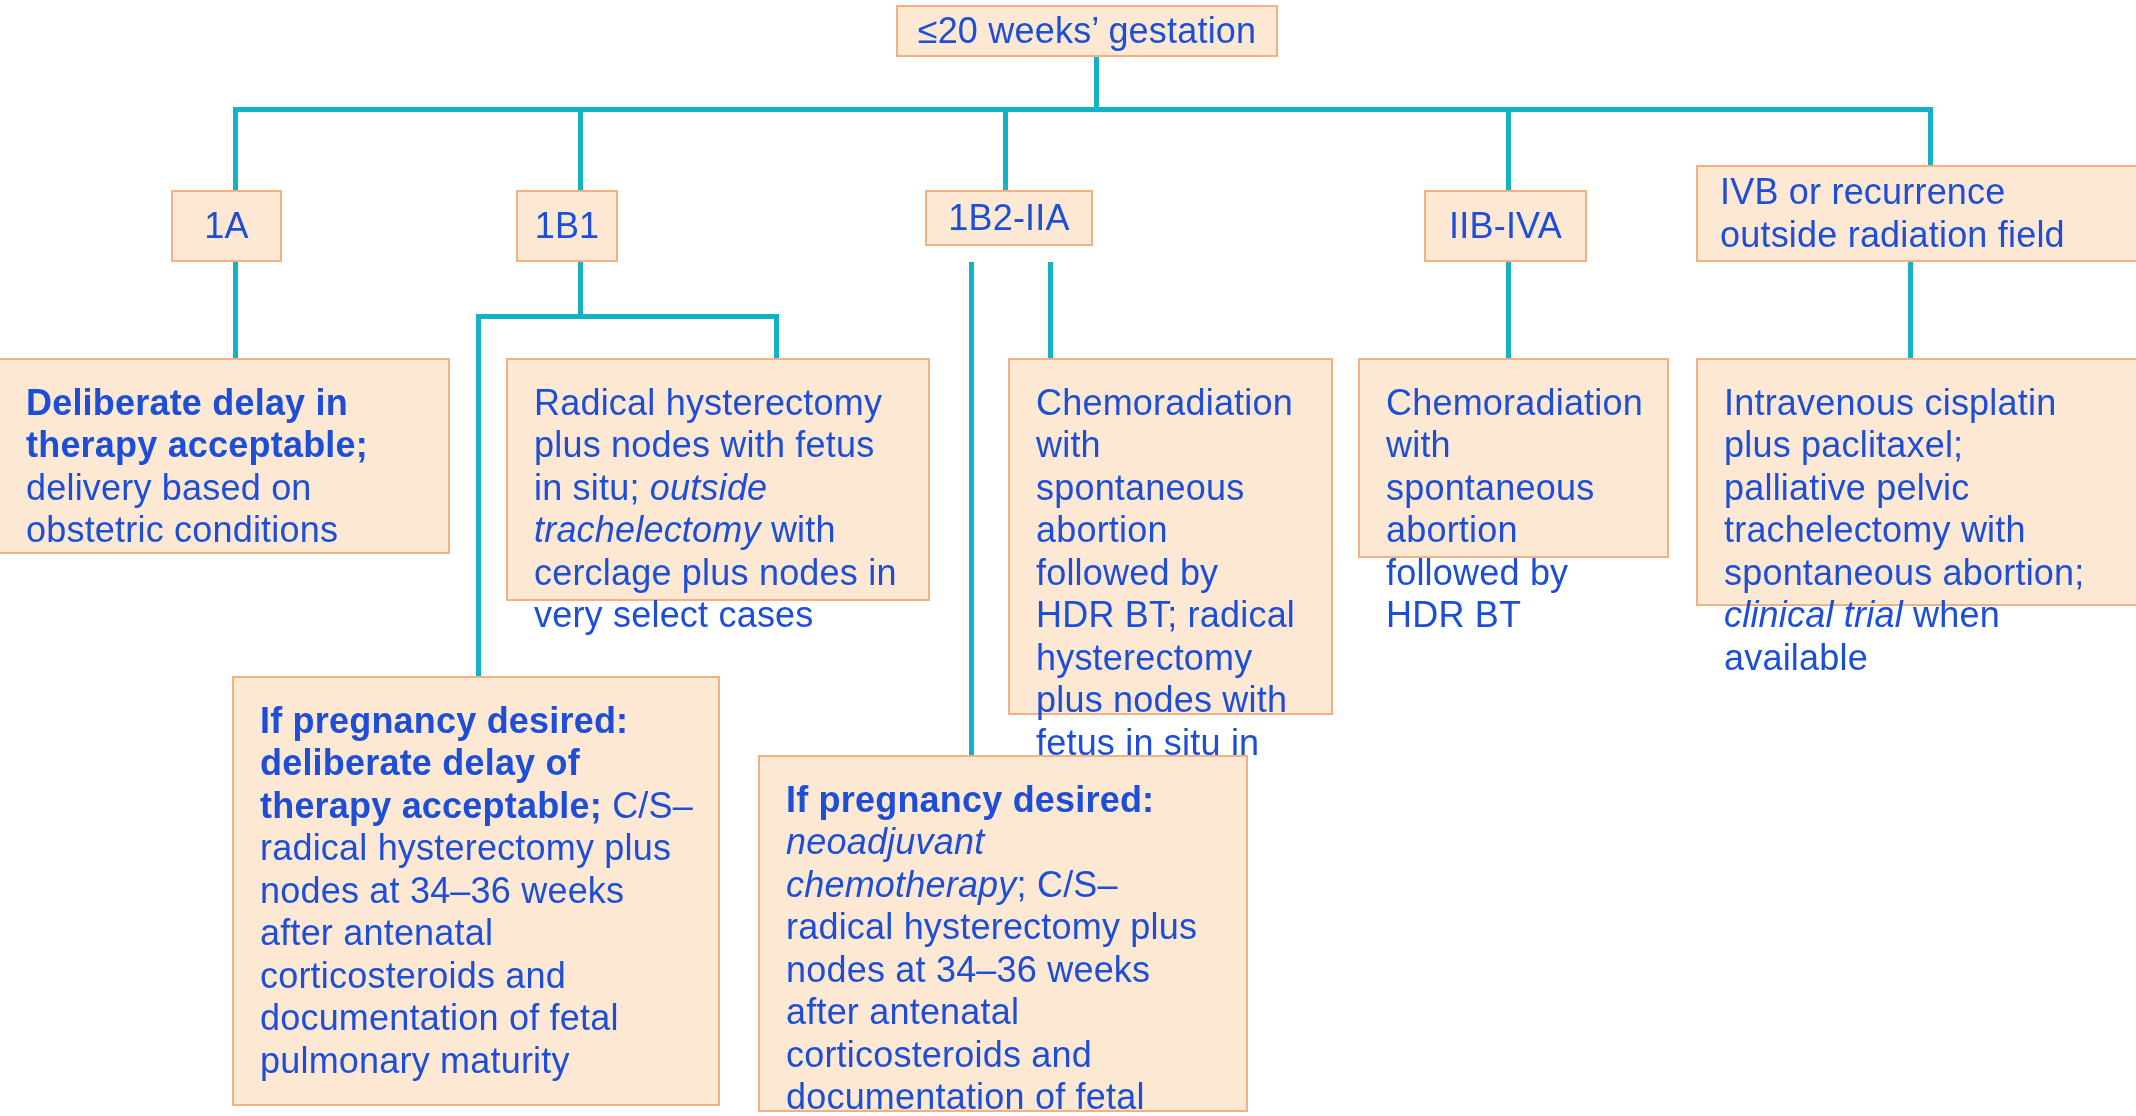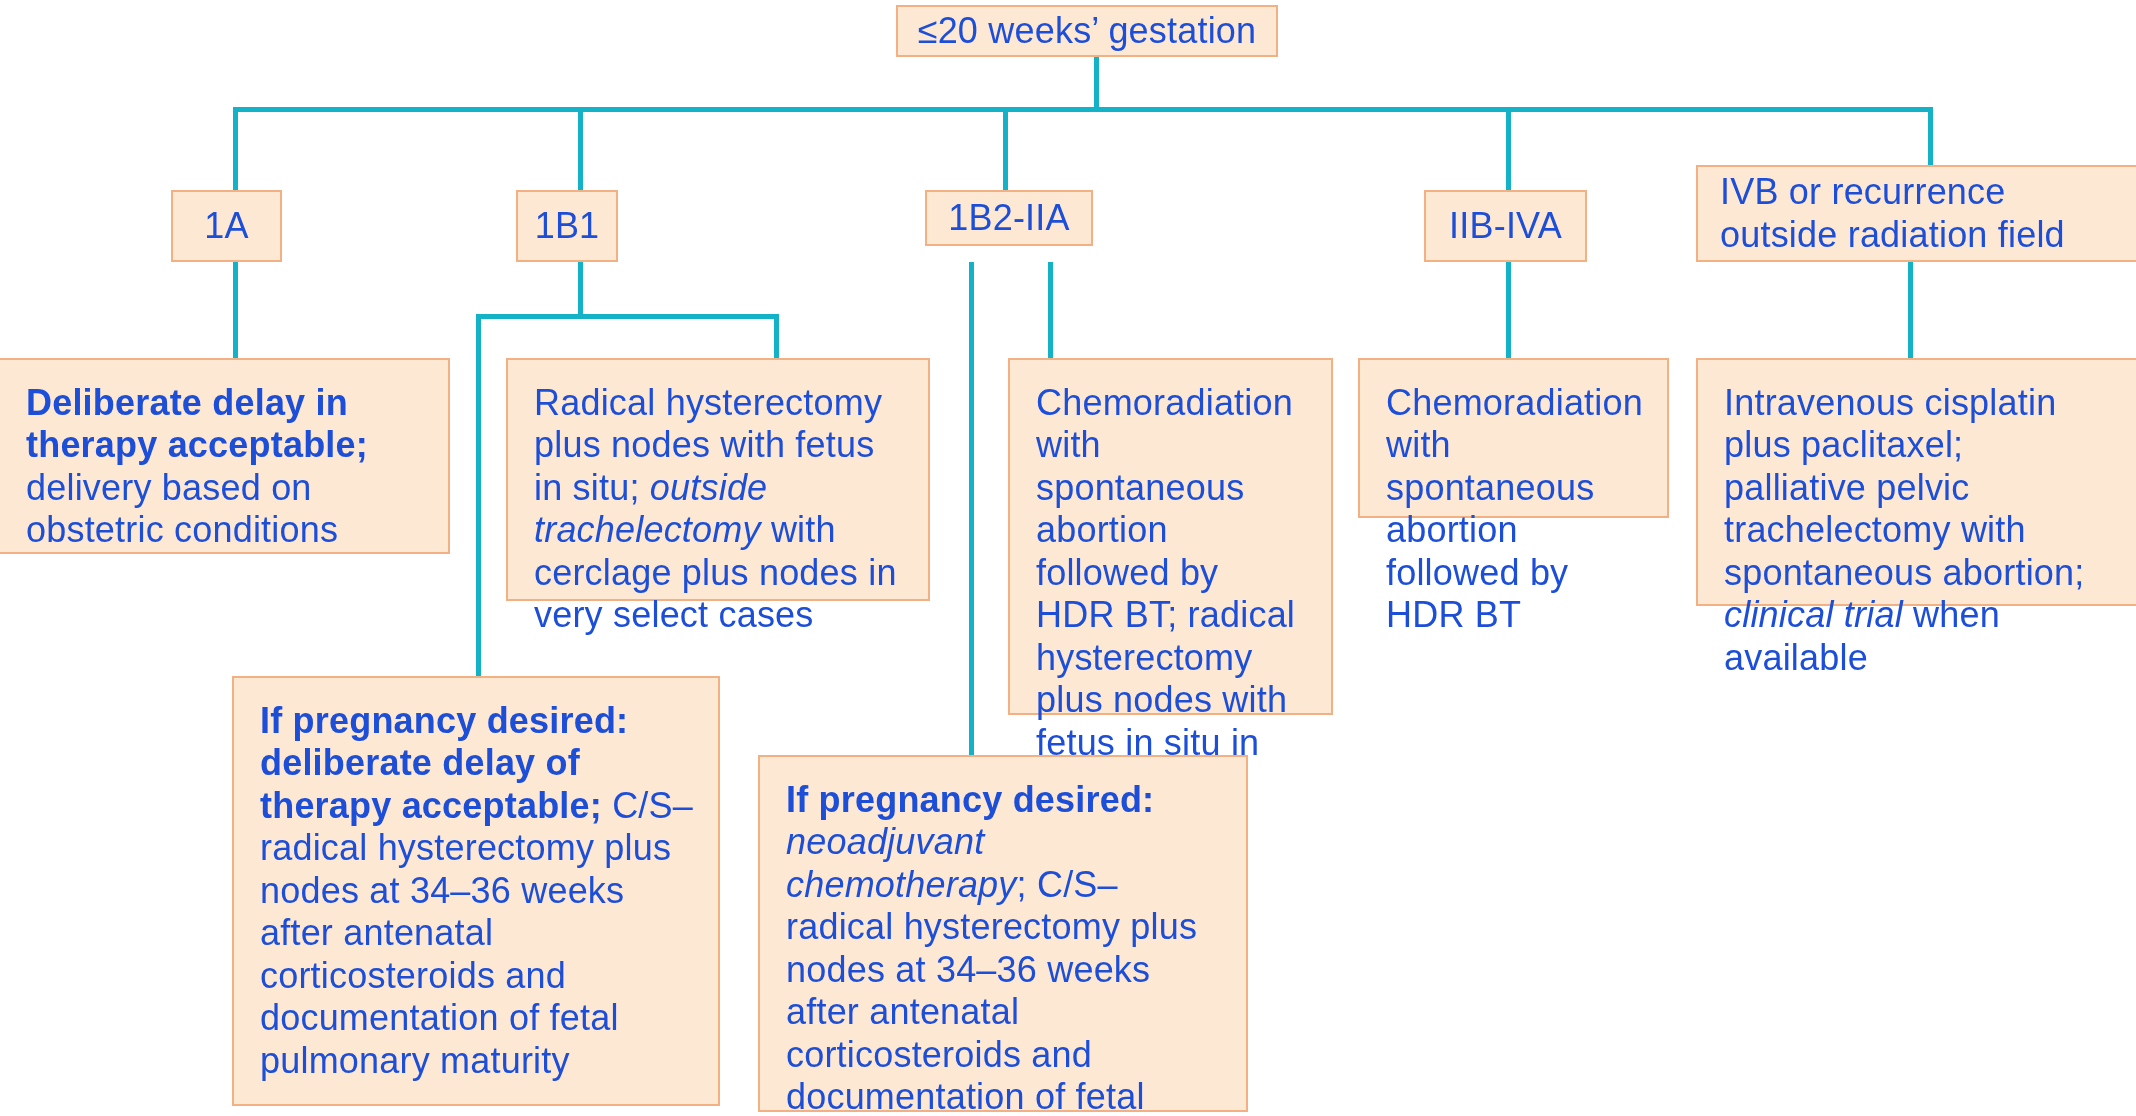--- a/index.html
+++ b/index.html
@@ -125,21 +125,21 @@
   </div>
 
   <div class="node content" style="left:506px; top:358px; width:424px; height:243px;">
     <span class="node-label"><span>Radical hysterectomy plus nodes with fetus in situ; </span><i>outside trachelectomy</i><span> with cerclage plus nodes in very select cases</span></span>
   </div>
 
   <div class="node content" style="left:1008px; top:358px; width:325px; height:357px;">
     <span class="node-label">Chemoradiation with spontaneous abortion followed by HDR BT; radical hysterectomy plus nodes with fetus in situ in very select cases</span>
   </div>
 
-  <div class="node content" style="left:1358px; top:358px; width:311px; height:160px;">
+  <div class="node content" style="left:1358px; top:358px; width:311px; height:200px;">
     <span class="node-label">Chemoradiation with spontaneous abortion followed by HDR BT</span>
   </div>
 
   <div class="node content" style="left:1696px; top:358px; width:442px; height:248px;">
     <span class="node-label"><span>Intravenous cisplatin plus paclitaxel; palliative pelvic trachelectomy with spontaneous abortion; </span><i>clinical trial</i><span> when available</span></span>
   </div>
 
   <div class="node content" style="left:232px; top:676px; width:488px; height:430px;">
     <span class="node-label"><b>If pregnancy desired: deliberate delay of therapy acceptable;</b><span> C/S–radical hysterectomy plus nodes at 34–36 weeks after antenatal corticosteroids and documentation of fetal pulmonary maturity</span></span>
   </div>

